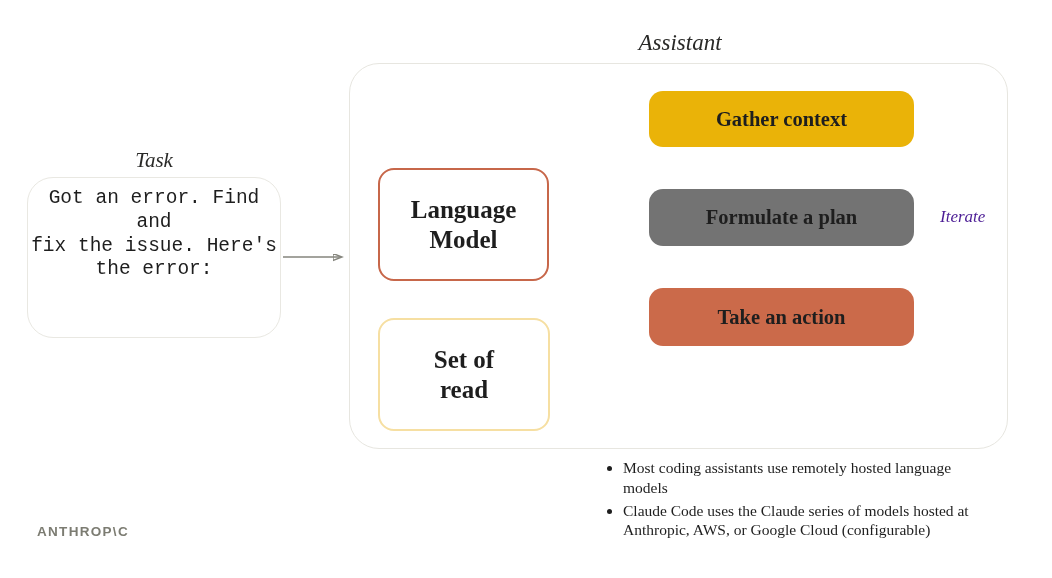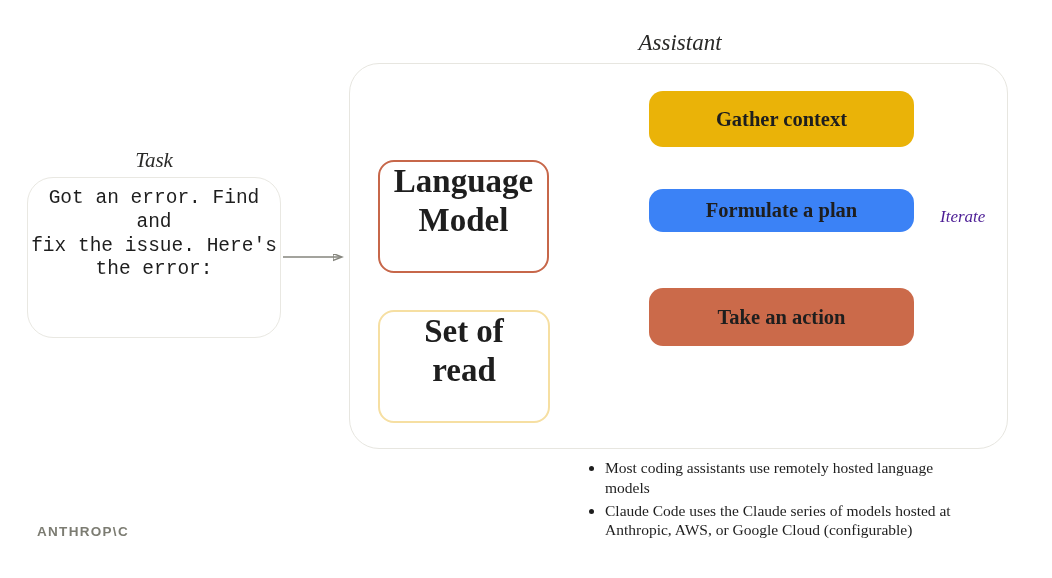--- a/index.html
+++ b/index.html
@@ -70,29 +70,30 @@
   .task-box p {
     margin: 0;
     white-space: pre-line;
     font-family: Liberation Mono, monospace;
   }
   .task-box p + p { margin-top: 24px; }
 
   
   .node {
     display: flex;
-    align-items: flex-start;
+    align-items: center;
     justify-content: center;
     text-align: center;
     box-sizing: border-box;
     font-weight: bold;
-    font-size: 33px;
+    font-size: 25px;
     line-height: 1.18;
     background: #ffffff;
     white-space: pre-line;
+    margin-top: 8px;
   }
   .lm-box {
     left: 378px; top: 160px;
     width: 171px; height: 113px;
     border: 2px solid #c7674a;
     border-radius: 16px;
   }
   .tools-box {
     left: 378px; top: 310px;
     width: 172px; height: 113px;
@@ -107,21 +108,21 @@
     display: flex;
     align-items: center;
     justify-content: center;
     border-radius: 14px;
     font-weight: bold;
     font-size: 20.5px;
     color: #1e1e1e;
     box-sizing: border-box;
   }
   .step-gather { top: 91px;  height: 56px; background: #eab308; }
-  .step-plan   { top: 189px; height: 43px; background: #3b82f6; }
+  .step-plan   { top: 189px; height: 57px; background: #737373; }
   .step-action { top: 288px; height: 58px; background: #cb6a4a; text-align: right; }
 
   .iterate-label {
     left: 940px; top: 207px;
     font-style: italic;
     font-size: 17px;
     color: #4c1d95;
   }
 
   
@@ -132,20 +133,21 @@
   .notes ul {
     margin: 0;
     padding-left: 20px;
     list-style: disc;
   }
   .notes li {
     font-size: 15.5px;
     line-height: 1.28;
     white-space: pre-line;
     margin-bottom: 3px;
+    margin-left: 18px;
   }
 
   .brand-logo {
     left: 37px; top: 524px;
     font-family: "Liberation Sans", "DejaVu Sans", sans-serif;
     font-weight: bold;
     font-size: 13.5px;
     letter-spacing: 1.3px;
     color: #7c7c72;
   }

